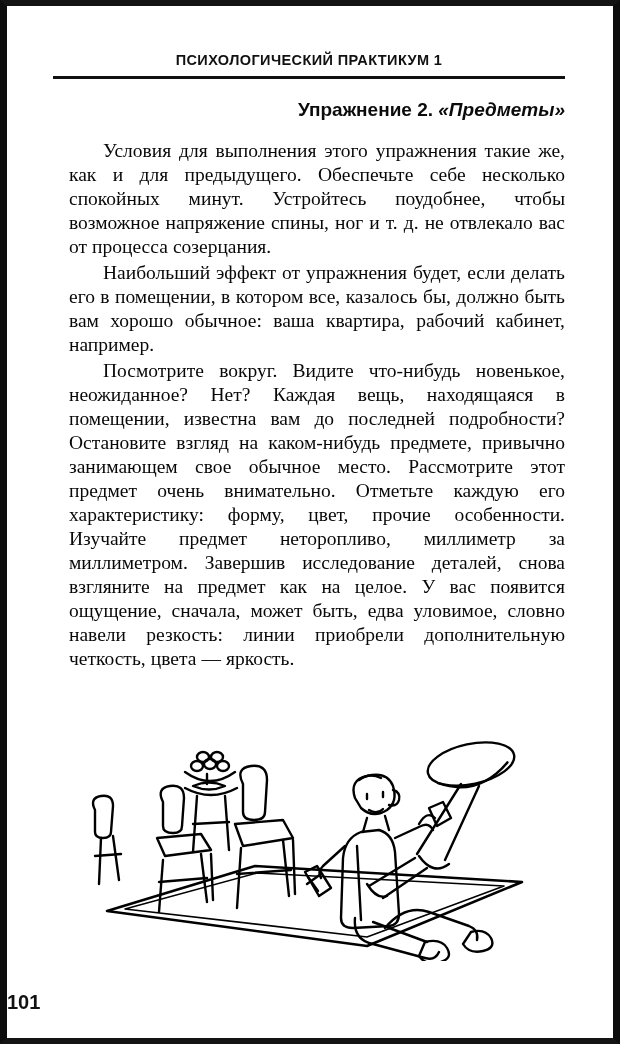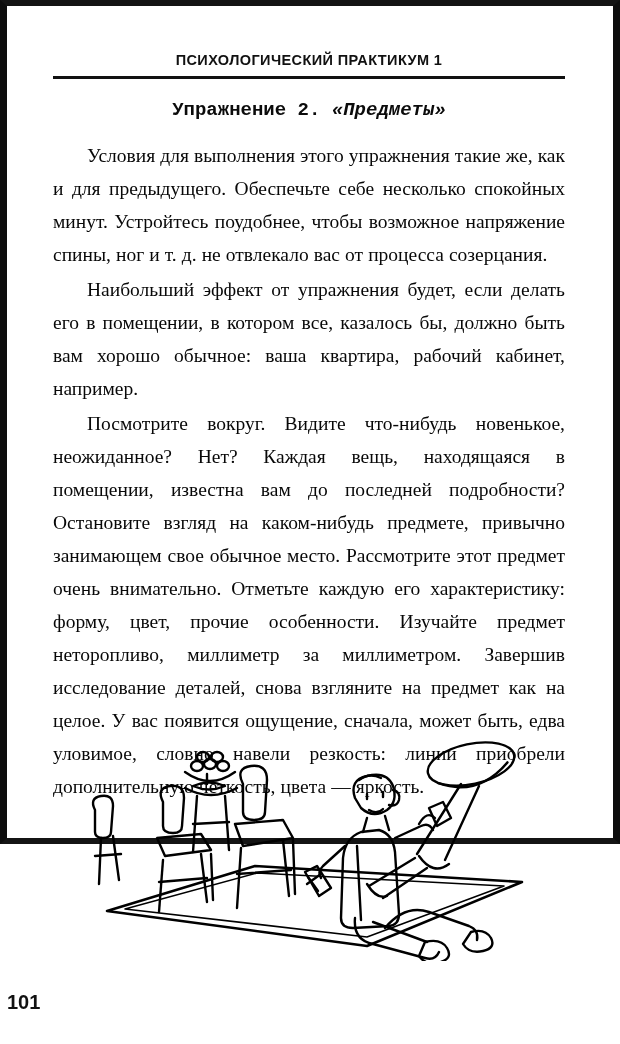--- a/index.html
+++ b/index.html
@@ -11,21 +11,21 @@
   body {
     width: 620px;
     height: 1044px;
     overflow: hidden;
     font-family: "Liberation Serif", serif;
     color: #000000;
   }
   .page {
     position: relative;
     width: 620px;
-    height: 844px;
+    height: 1044px;
     background: #1d4ed8;
     box-sizing: border-box;
     border-left: 7px solid #0d0d0d;
     border-right: 7px solid #0d0d0d;
     border-top: 6px solid #141414;
     border-bottom: 6px solid #141414;
   }
   .sheet {
     position: absolute;
     left: 0; top: 0; right: 0; bottom: 0;
@@ -45,34 +45,34 @@
     letter-spacing: 0.4px;
     color: #111;
     margin: 0 0 8px 0;
   }
   .rule {
     height: 3px;
     background: #111;
     margin: 0 0 20px 0;
   }
   .exercise-title {
-    text-align: center;
-    font-family: Liberation Mono, monospace;
+    text-align: right;
+    font-family: Liberation Sans, sans-serif;
     font-weight: bold;
     font-size: 19px;
     color: #0b0b0b;
     margin: 0 0 18px 0;
   }
   .exercise-title .quoted {
     font-style: italic;
   }
   p.body-par {
-    margin: 0 0 2px 0;
+    margin: 0 0 2px 16px;
     font-size: 19.5px;
-    line-height: 33px;
+    line-height: 24px;
     text-align: justify;
     text-indent: 34px;
     color: #080808;
     hyphens: manual;
     word-spacing: 0.2px;
   }
   p.body-par:last-of-type {
     margin-bottom: 0;
   }
   .figure {

